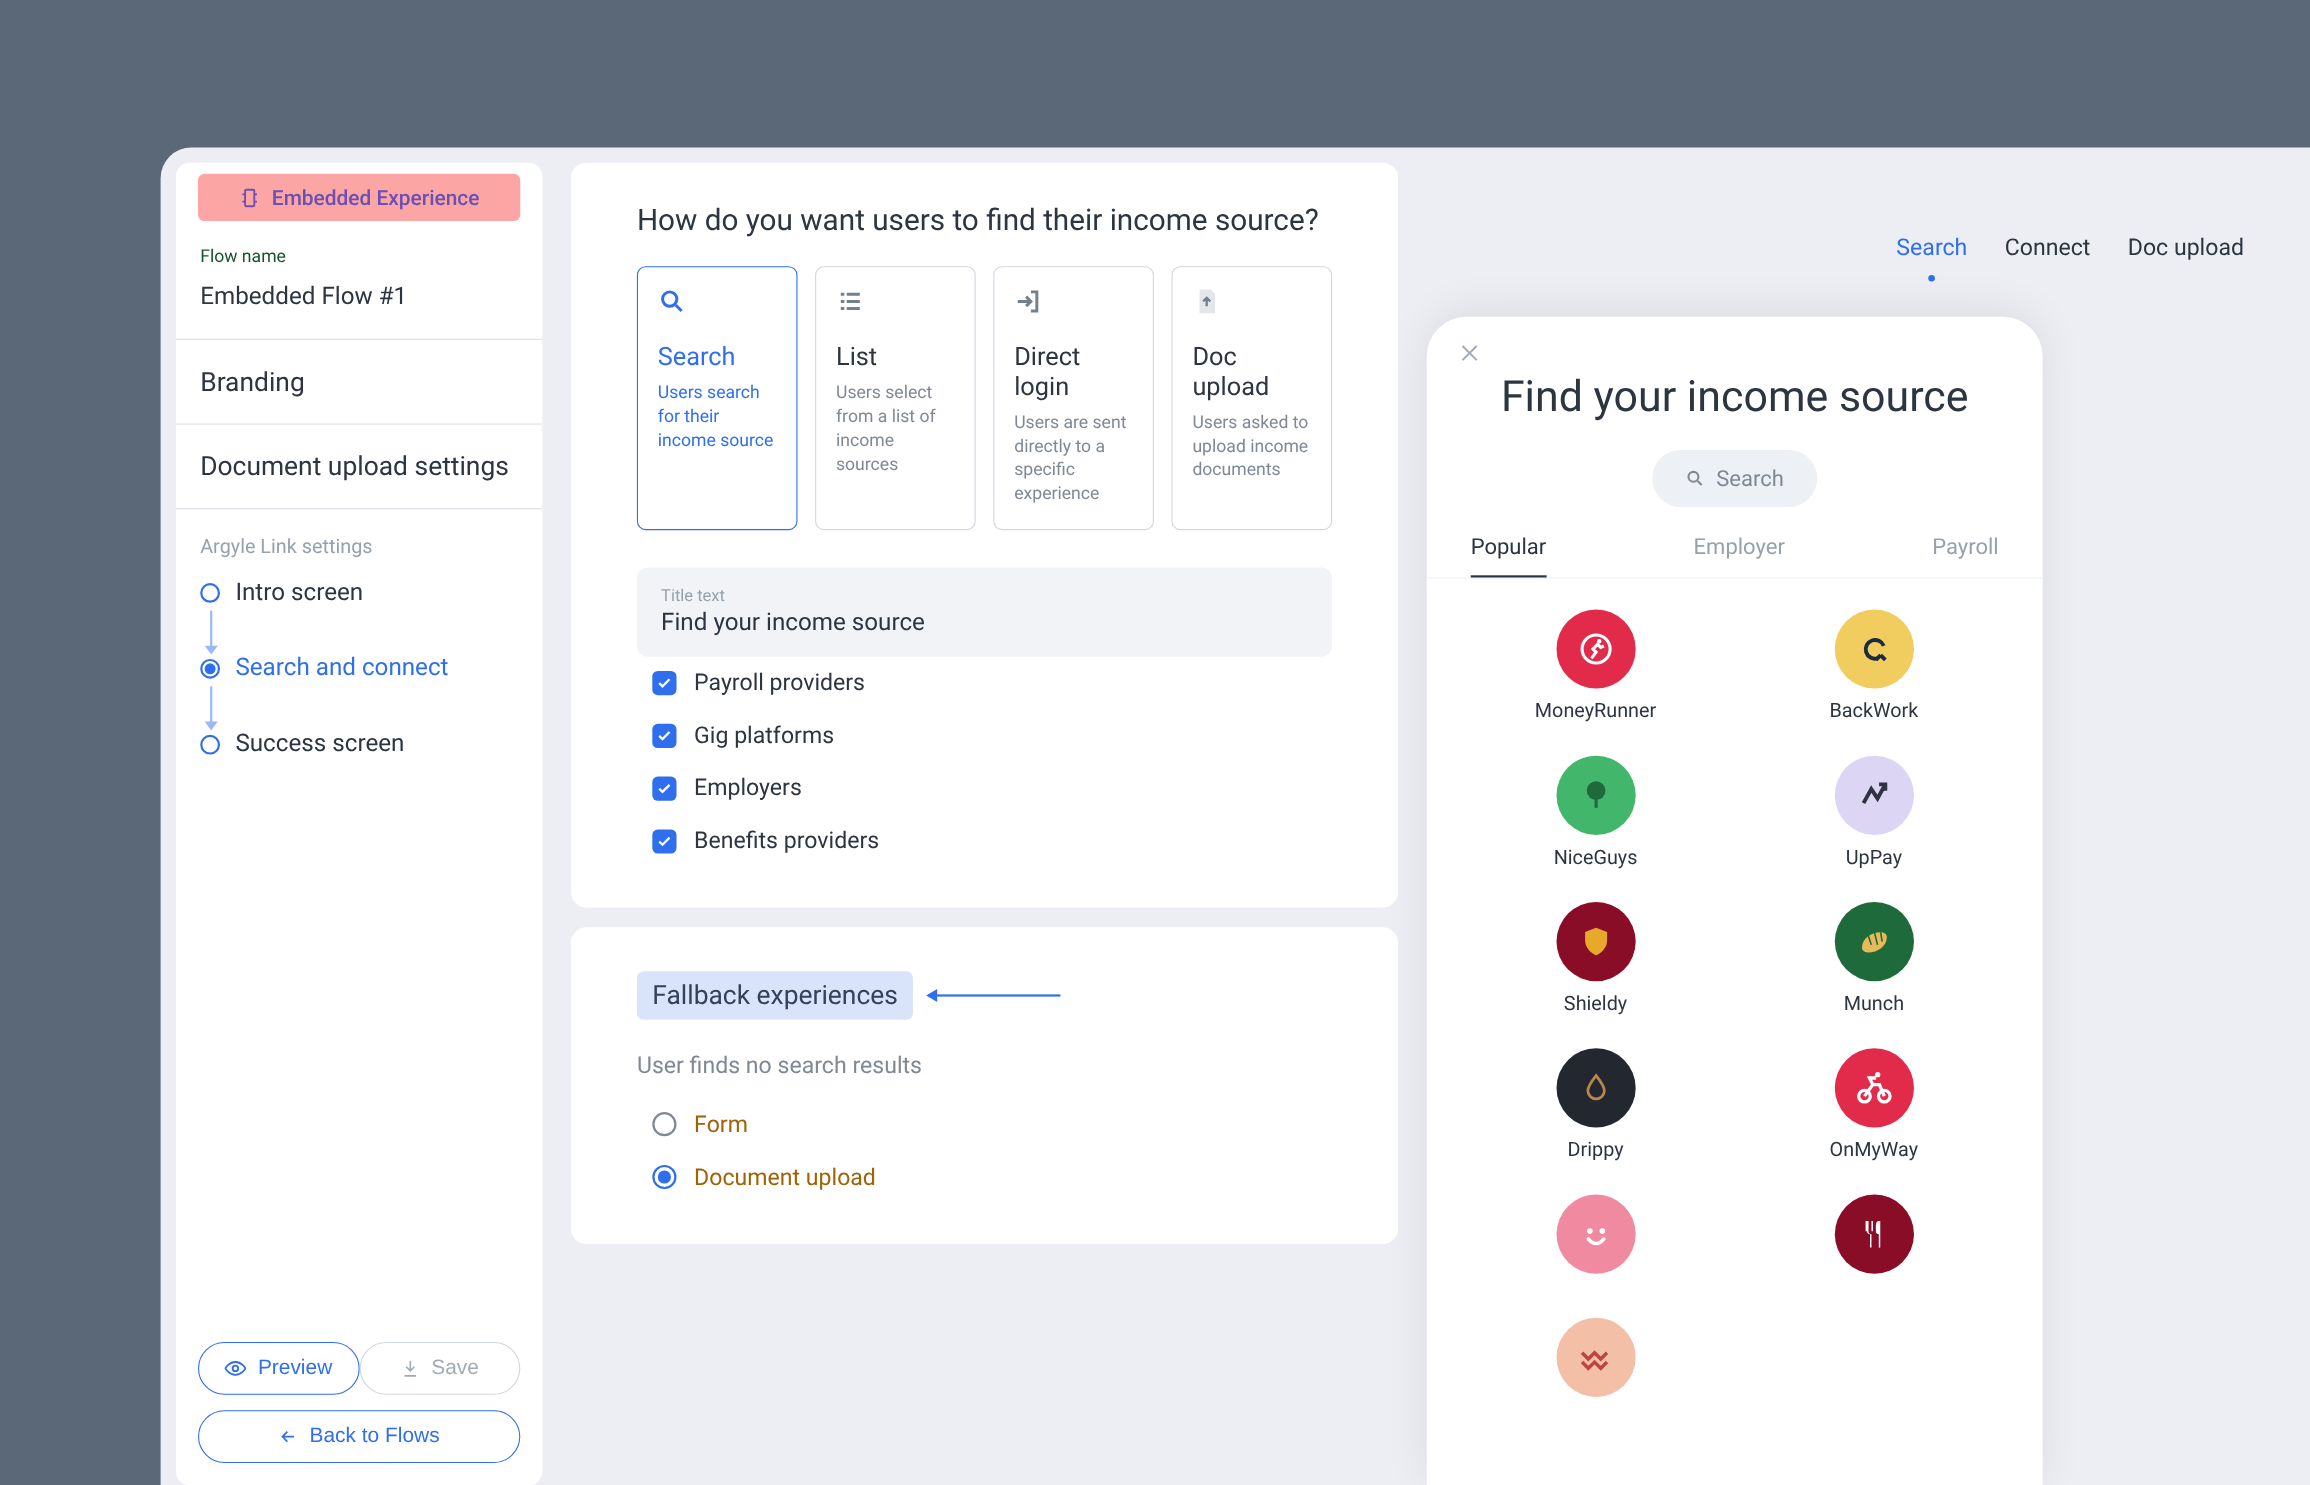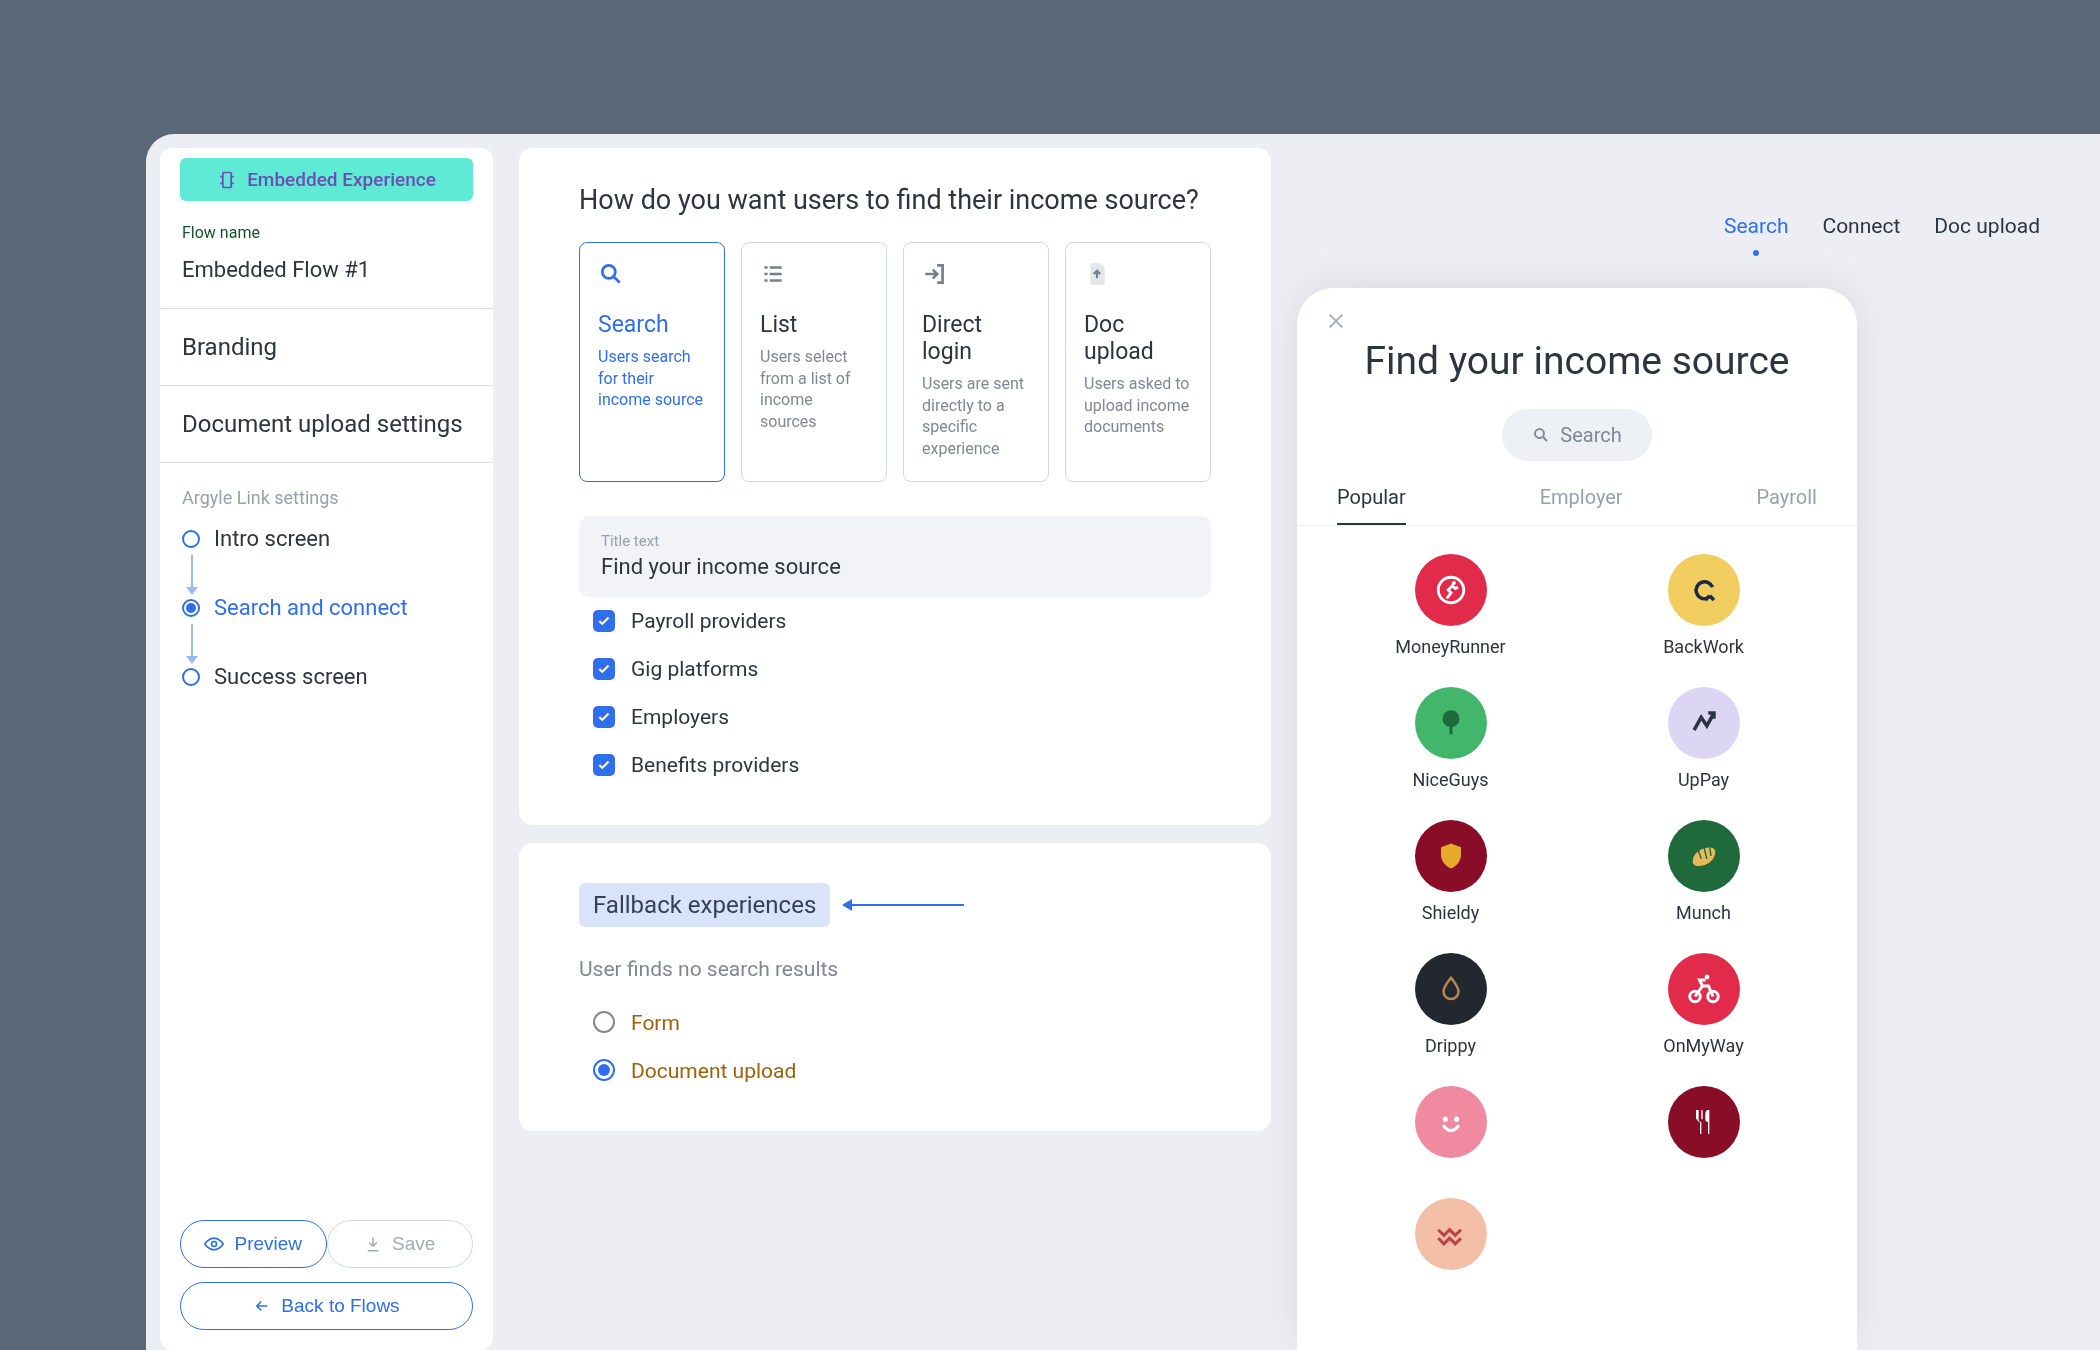--- a/index.html
+++ b/index.html
@@ -31,21 +31,21 @@
     background: #ffffff;
     border-radius: 12px;
     display: flex;
     flex-direction: column;
     position: relative;
     overflow: hidden;
   }
 
   .embedded-banner {
     margin: 10px 20px 16px 20px;
-    background: #5eead4;
+    background: #fca5a5;
     color: #6b4fb3;
     border-radius: 6px;
     padding: 10px 0;
     font-size: 19px;
     font-weight: 500;
     display: flex;
     align-items: center;
     justify-content: center;
     gap: 10px;
   }

